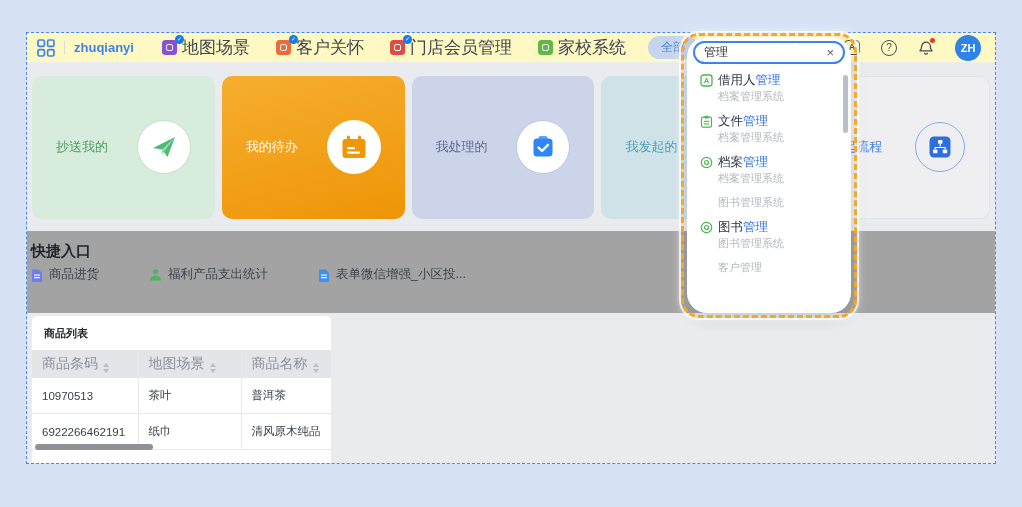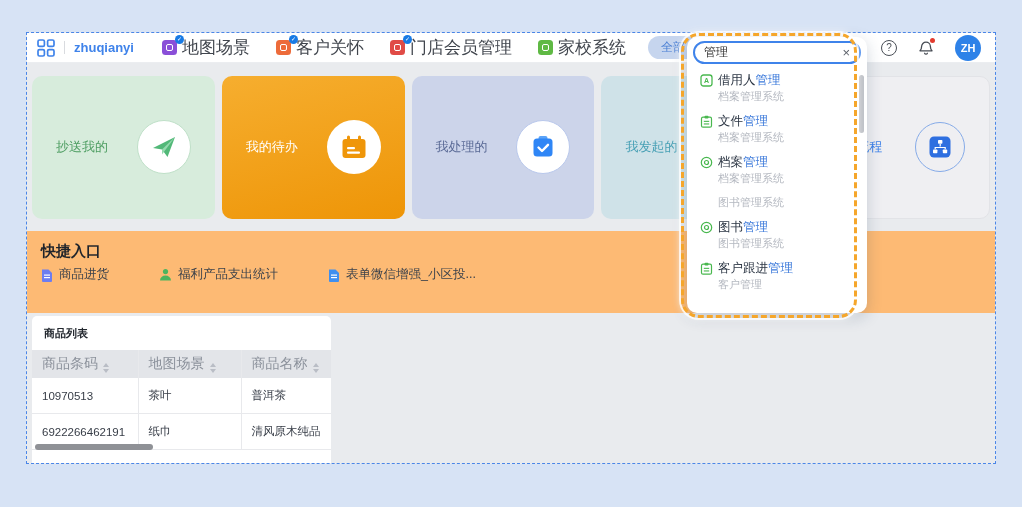--- a/index.html
+++ b/index.html
@@ -4,21 +4,21 @@
 <style>
   * { margin:0; padding:0; box-sizing:border-box; }
   html,body { width:1022px; height:507px; overflow:hidden; }
   body { background:#d7e3f5; font-family:"Liberation Sans","DejaVu Sans",sans-serif; position:relative; }
 
   
   .app { position:absolute; left:26px; top:32px; width:970px; height:432px;
          border:1px dashed #4a86e8; background:#e9ebee; }
 
   
-  .hdr { position:absolute; left:0; top:0; right:0; height:30px; background:#ffffff;
+  .hdr { position:absolute; left:0; top:0; right:0; height:30px; background:#fef9c3;
          border-bottom:1px solid #ebedf0; display:flex; align-items:center; padding:0 10px; }
   .grid-ic { display:flex; margin-right:9px; cursor:pointer; }
   .hdr-div { width:1px; height:13px; background:#d9dbdf; margin-right:9px; }
   .ws-name { color:#3f83ea; font-size:13px; font-weight:bold; margin-right:28px; cursor:pointer; }
   .tab { display:flex; align-items:center; margin-right:26px; cursor:pointer; position:relative; }
   .tab-ic { width:15px; height:15px; border-radius:3.5px; margin-right:5px; position:relative; }
   .tab-ic i { position:absolute; left:4px; top:4px; width:7px; height:7px;
               border:1.5px solid #fff; border-radius:2px; }
   .tc1{background:#8a4fd8;} .tc2{background:#ed6b3a;} .tc3{background:#e04b46;} .tc4{background:#5fb944;}
   .tab-badge { position:absolute; top:-5px; right:-7px; width:9px; height:9px; border-radius:50%;
@@ -52,22 +52,22 @@
   .c4 { background:#cfe2e8; } .c4 .card-lab{ color:#48a0b5; }
   .c5 { background:#efeff2; border:1px solid #e2e3e7; padding-left:38px; }
   .c5 .card-lab{ color:#3f83ea; }
   .card-circ { width:54px; height:54px; border-radius:50%; background:#fff;
                display:flex; align-items:center; justify-content:center; }
   .c2 .card-circ { border:1px solid #bfe0c8; }
   .c3 .card-circ { border:1px solid #b9c8ec; }
   .c5 .card-circ { background:transparent; border:1.5px solid #86abe8; width:50px; height:50px; }
 
   
-  .quick { position:absolute; left:0; top:198px; right:0; height:82px; background:#fdba74;
-           padding:11px 14px; }
+  .quick { position:absolute; left:0; top:198px; right:0; height:82px; background:#a3a3a3;
+           padding:11px 4px; }
   .quick-title { font-size:15px; font-weight:bold; color:#1f242b; }
   .quick-links { display:flex; align-items:center; margin-top:5px; }
   .qlink { display:flex; align-items:center; gap:6px; font-size:12.5px; color:#3c424b; cursor:pointer; }
   .qlink + .qlink { margin-left:50px; }
 
   
   .bottom { position:absolute; left:0; top:280px; right:0; bottom:0; background:#e9ebee; }
   .tbl-card { position:absolute; left:5px; top:3px; width:299px; bottom:0; background:#fff;
               border-radius:5px 5px 0 0; padding-top:10px; }
   .tbl-title { font-size:11px; font-weight:bold; color:#22272e; padding-left:12px; }
@@ -78,22 +78,22 @@
              border-bottom:1px solid #e8e9ec; }
   th:not(:last-child), td:not(:last-child){ border-right:1px solid #e8e9ec; }
   th .sort { display:inline-flex; flex-direction:column; gap:2px; margin-left:5px; vertical-align:1px; }
   .sort i { width:0; height:0; border-left:3px solid transparent; border-right:3px solid transparent; }
   .sort .up { border-bottom:4px solid #b9bdc5; }
   .sort .dn { border-top:4px solid #b9bdc5; }
   .h-thumb { position:absolute; left:3px; top:128px; width:118px; height:6px;
              background:#8f9196; border-radius:3px; cursor:grab; }
 
   
-  .panel { position:absolute; left:687px; top:37px; width:180px; height:276px; background:#fff;
-           border-radius:10px; box-shadow:0 4px 16px rgba(30,55,90,.20); z-index:20; overflow:hidden; }
+  .panel { position:absolute; left:687px; top:37px; width:164px; height:276px; background:#fff;
+           border-radius:20px; box-shadow:0 4px 16px rgba(30,55,90,.20); z-index:20; overflow:hidden; }
   .spill { margin:4px 6px 5px; height:23px; border:2px solid #3f83ea; border-radius:13px;
            display:flex; align-items:center; padding:0 9px; background:#fff; }
   .spill input { border:none; outline:none; flex:1; font-size:12px; color:#333; width:80px;
                  font-family:inherit; background:transparent; }
   .s-clear { color:#5b6069; font-size:13px; cursor:pointer; line-height:1; }
   .rlist { padding:4px 0 0 13px; }
   .ritem { margin-bottom:12px; cursor:pointer; }
   .ritem-t { display:flex; align-items:center; gap:5px; font-size:12.5px; color:#2b3543; line-height:14px; }
   .hl { color:#3e7bdb; }
   .ritem-app { margin-left:18px; font-size:11px; color:#b4b8c0; margin-top:3px; line-height:12px; }
@@ -345,28 +345,19 @@
         <svg width="13" height="13" viewBox="0 0 13 13">
           <circle cx="6.5" cy="6.5" r="5.2" fill="none" stroke="#49b84f" stroke-width="1.2"></circle>
           <circle cx="6.5" cy="6.5" r="2" fill="none" stroke="#49b84f" stroke-width="1.2"></circle>
         </svg>
         <span><span>图书</span><span class="hl">管理</span></span>
       </div>
       <div class="ritem-app">图书管理系统</div>
     </div>
 
     <div class="ritem">
-      <div class="ritem-t">
-        <svg width="13" height="13" viewBox="0 0 13 13">
-          <rect x="1.5" y="2.2" width="10" height="10" rx="1.5" fill="none" stroke="#49b84f" stroke-width="1.2"></rect>
-          <rect x="4.5" y="0.8" width="4" height="2.8" rx="1" fill="#49b84f"></rect>
-          <rect x="3.8" y="5.8" width="5.4" height="1.1" fill="#49b84f"></rect>
-          <rect x="3.8" y="8.4" width="5.4" height="1.1" fill="#49b84f"></rect>
-        </svg>
-        <span><span>客户跟进</span><span class="hl">管理</span></span>
-      </div>
       <div class="ritem-app">客户管理</div>
     </div>
 
   </div>
   <div class="vthumb"></div>
 </div>
 <div class="annot"></div>
 
 </body></html>

